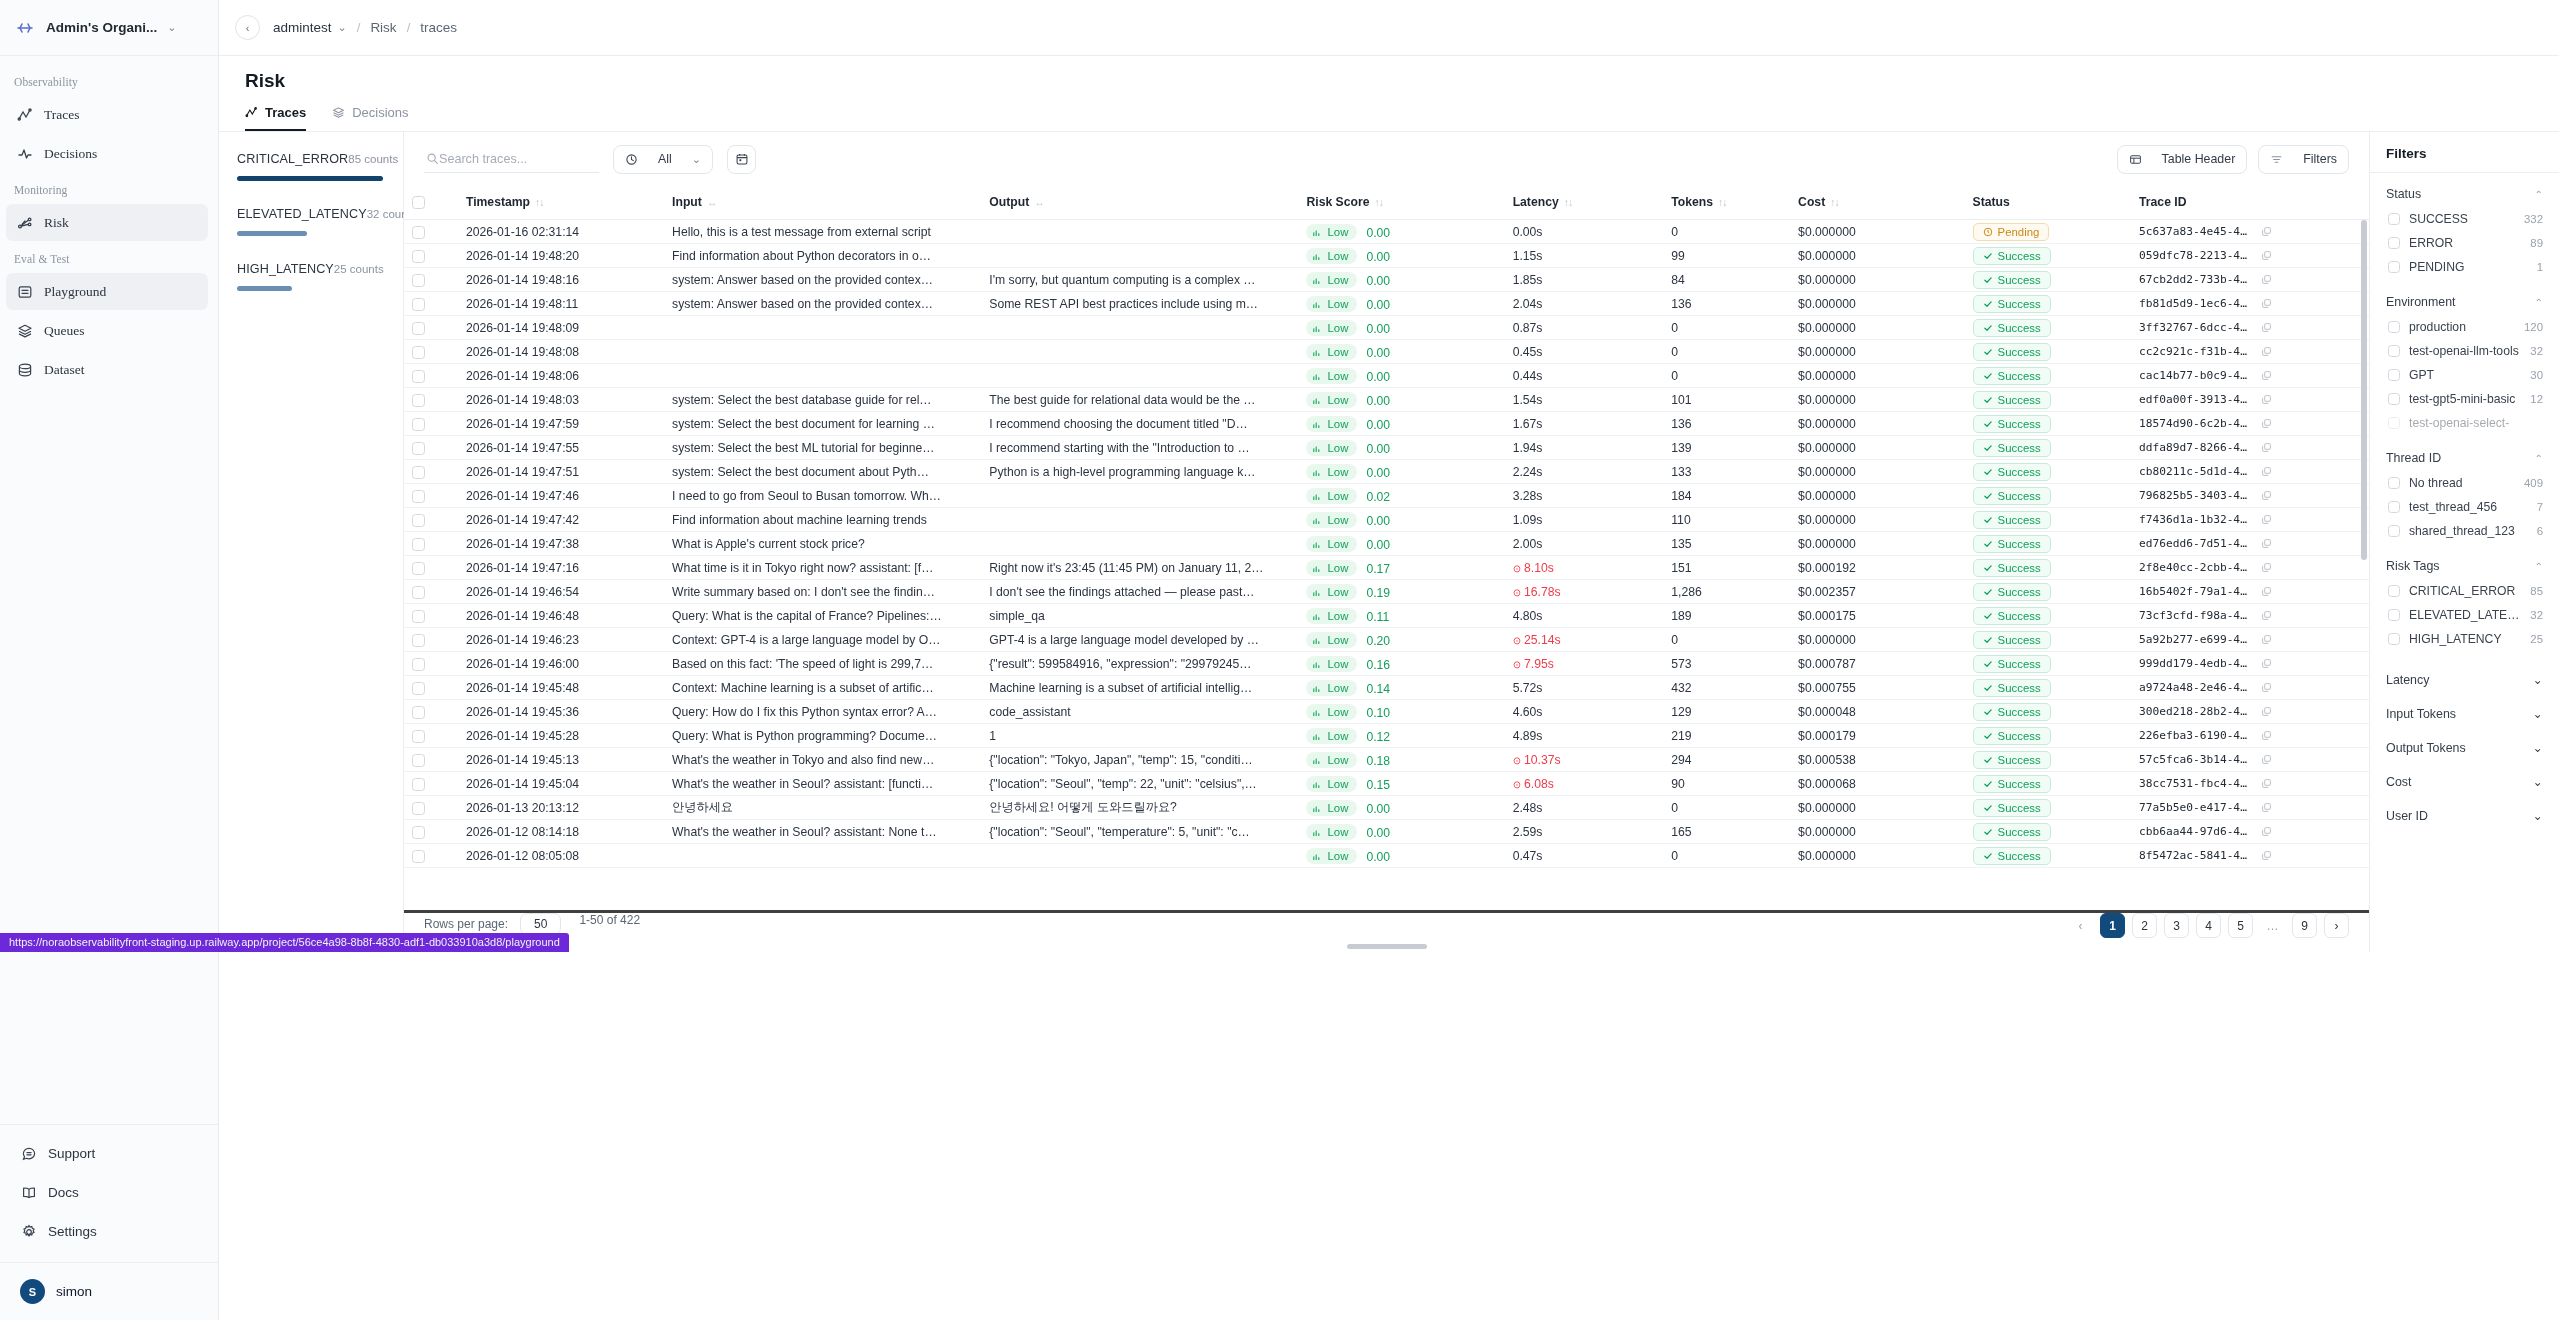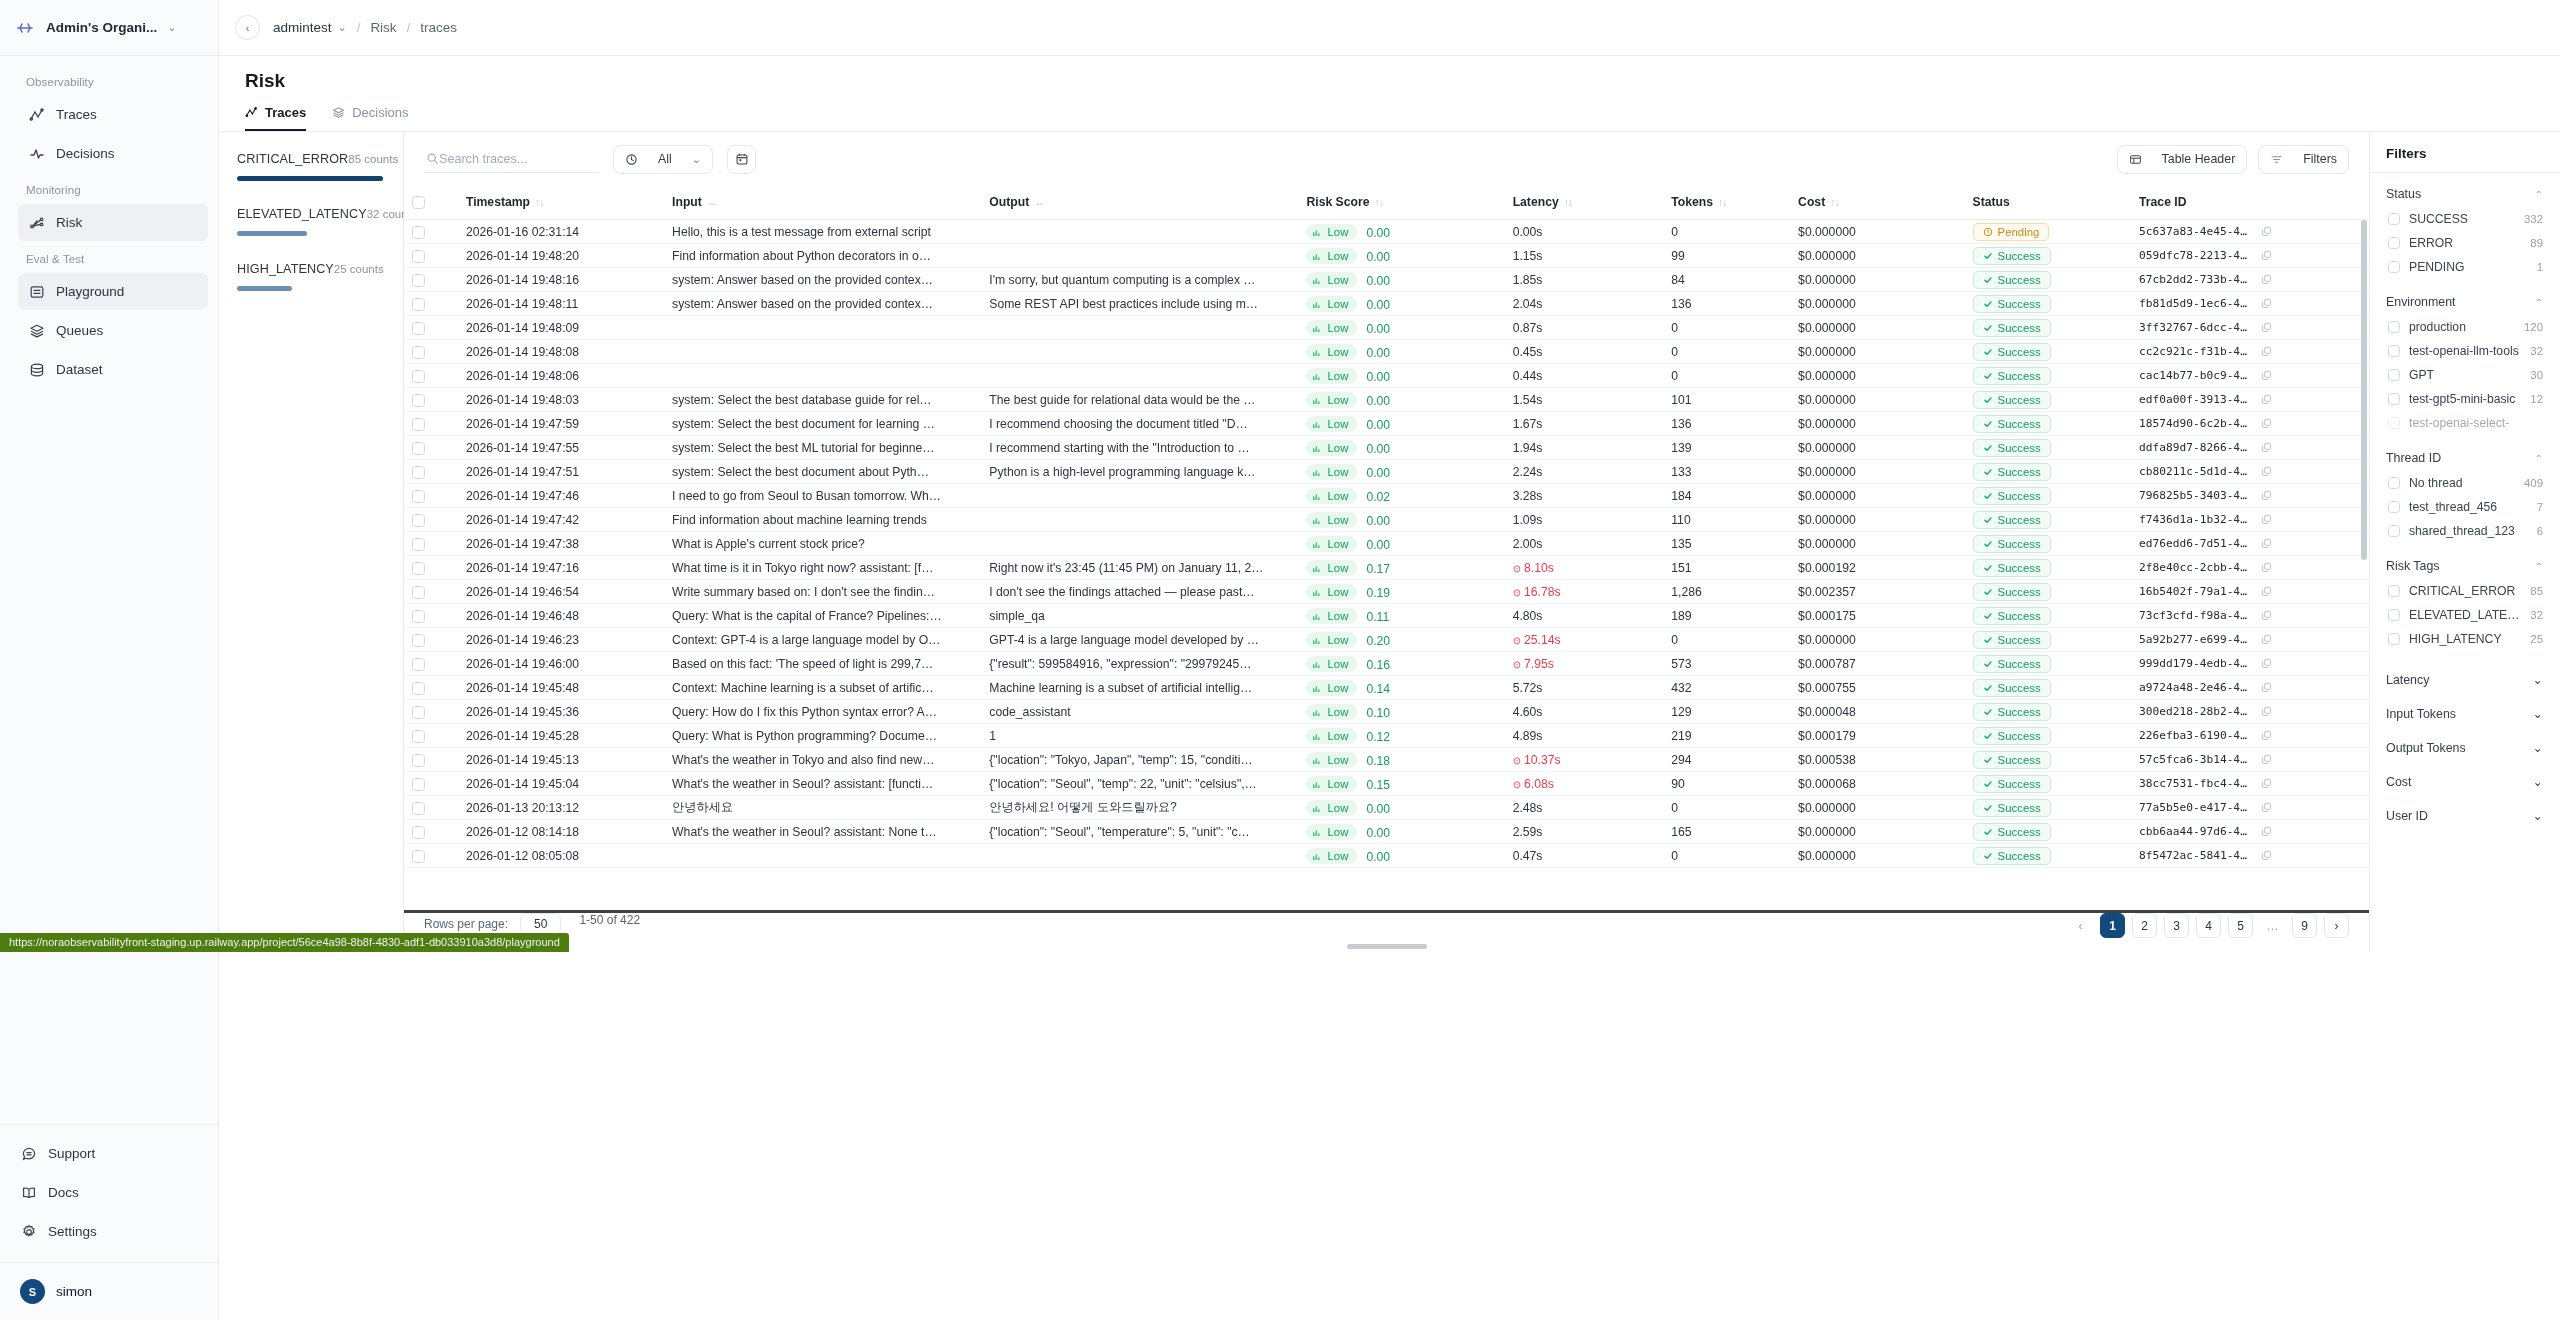--- a/index.html
+++ b/index.html
@@ -20,21 +20,21 @@
     flex: 0 0 219px;
   }
   .org-row {
     height: 56px; display: flex; align-items: center; gap: 10px;
     padding: 0 14px; border-bottom: 1px solid #ecedf1;
   }
   .org-logo { width: 22px; height: 22px; display:flex; align-items:center; justify-content:center; }
   .org-name { font-size: 13.5px; font-weight: 600; color: #232a33; white-space: nowrap; overflow: hidden; }
   .chev { color: #7b8694; font-size: 11px; line-height: 1; }
 
-  .nav { padding: 10px 10px 0 18px; flex: 1; }
+  .nav { padding: 10px 10px 0 6px; flex: 1; font-family: Liberation Serif, serif; }
   .nav-group-label {
     font-size: 11.5px; color: #8b94a1; padding: 10px 8px 8px 8px; letter-spacing: .1px;
   }
   .nav-item {
     display: flex; align-items: center; gap: 11px;
     height: 37px; padding: 0 10px; border-radius: 7px;
     font-size: 13.5px; color: #2b3440; cursor: pointer; margin-bottom: 2px;
   }
   .nav-item.active { background: #eef0f3; }
   .nav-item .ico { width: 17px; height: 17px; display: flex; align-items: center; justify-content: center; color: #39424e; }
@@ -204,21 +204,21 @@
   .frow .fcb {
     width: 12px; height: 12px; border: 1px solid #d3d8de; border-radius: 3.5px; background: #fff; flex: 0 0 auto;
   }
   .frow .flabel { flex: 1; overflow: hidden; text-overflow: ellipsis; white-space: nowrap; }
   .frow .fcount { font-size: 11.4px; color: #9aa2ac; }
   .frow.faded { opacity: .45; }
   .collapsed-row { font-size: 12.4px; color: #343d49; display:flex; align-items:center; justify-content: space-between; padding: 10px 0 9px 0;}
 
   
   .statusurl {
-    position: absolute; left: 0; bottom: 0; background: #4d7c0f; color: #f2f2f2;
+    position: absolute; left: 0; bottom: 0; background: #6d28d9; color: #f2f2f2;
     font-size: 11px; padding: 3px 9px 4px 9px; border-top-right-radius: 3px; z-index: 50;
     font-family: "Liberation Sans", sans-serif; white-space: nowrap;
   }
   svg { display: block; }
 </style>
 </head>
 <body>
 
 <div class="app">
 

